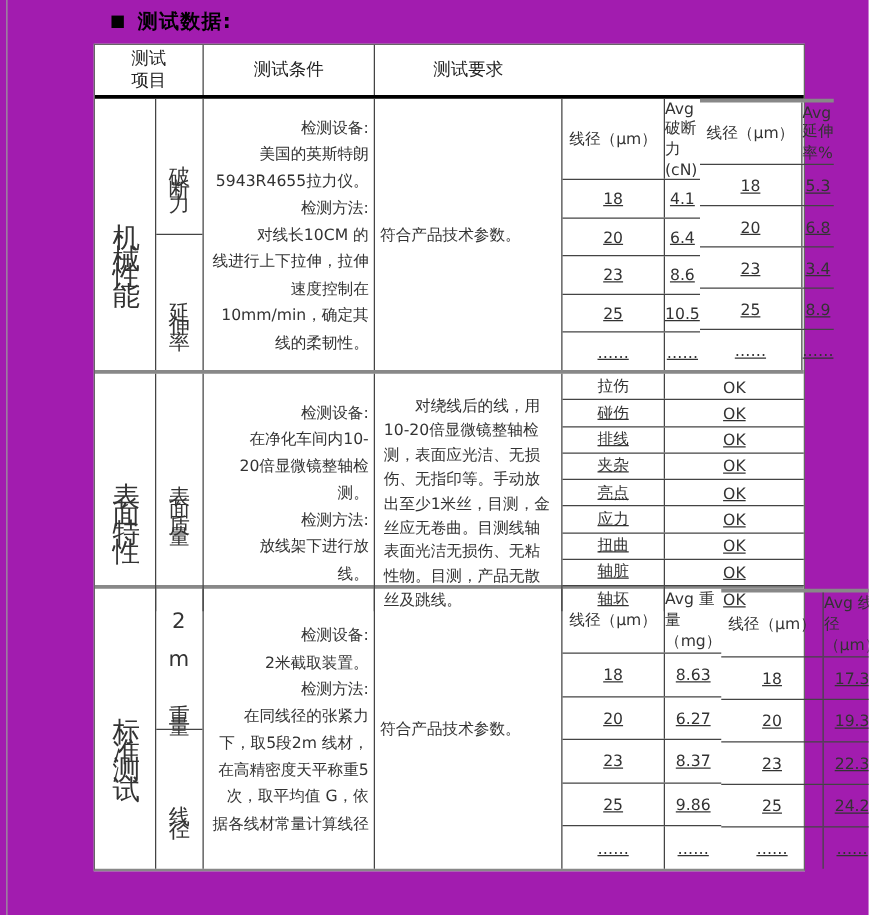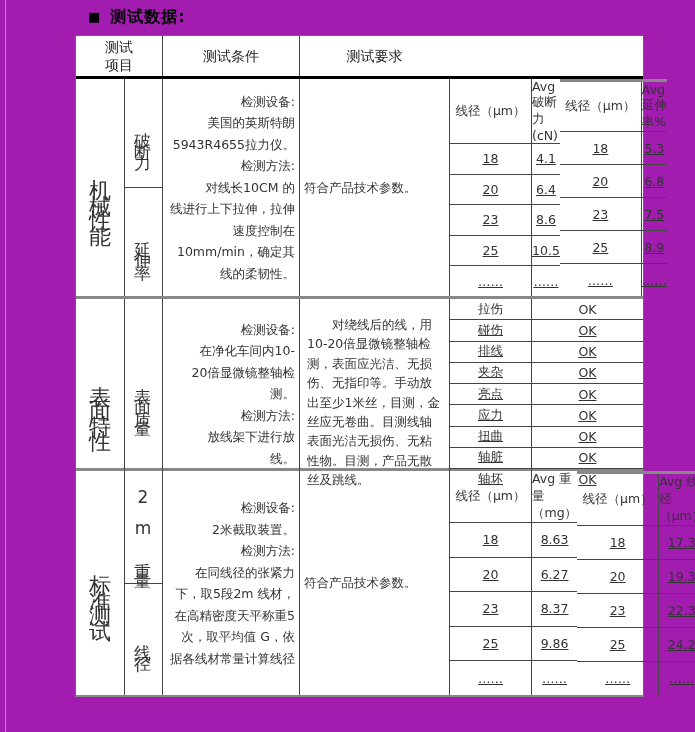--- a/index.html
+++ b/index.html
@@ -125,21 +125,21 @@
             <div class="rrow">
               <div class="rcell">18</div>
               <div class="rcell">5.3</div>
             </div>
             <div class="rrow">
               <div class="rcell">20</div>
               <div class="rcell">6.8</div>
             </div>
             <div class="rrow">
               <div class="rcell">23</div>
-              <div class="rcell">7.5</div>
+              <div class="rcell">3.4</div>
             </div>
             <div class="rrow">
               <div class="rcell">25</div>
               <div class="rcell">8.9</div>
             </div>
             <div class="rrow">
               <div class="rcell">……</div>
               <div class="rcell">……</div>
             </div>
           </div>

